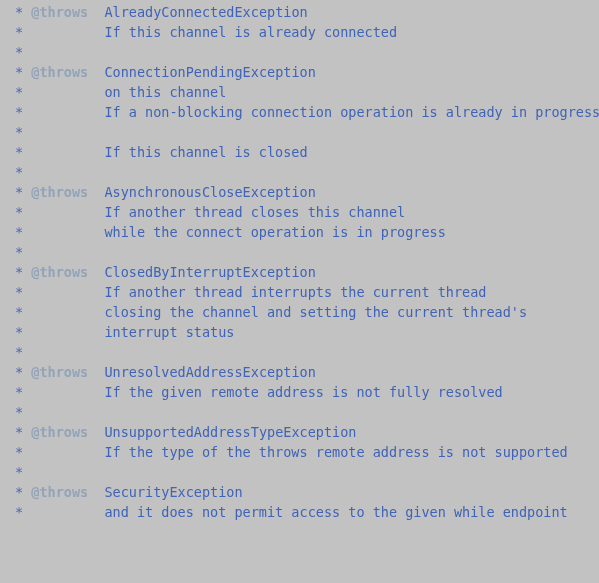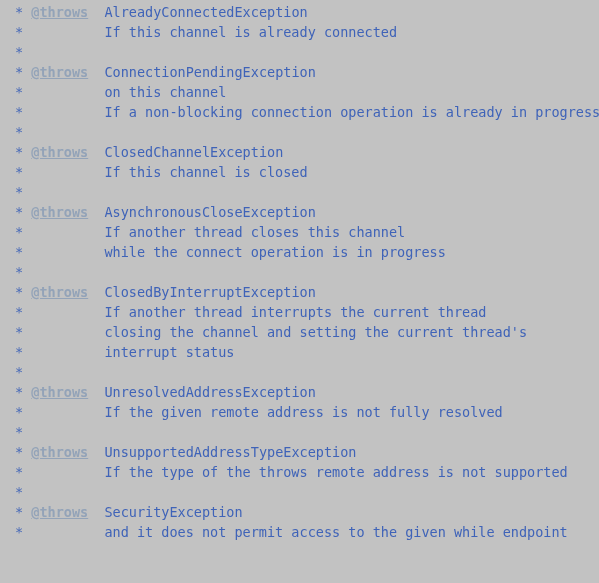--- a/index.html
+++ b/index.html
@@ -37,21 +37,20 @@
     padding-left: 15px;
   }
 
   .ast {
     color: #4a6bb8;
   }
 
   .tag {
     color: #93a3b8;
     font-weight: bold;
-    text-decoration: underline;
   }
 
   .txt {
     color: #3f63b8;
     text-align: center;
   }
 </style>
 </head>
 <body>
 
@@ -59,21 +58,20 @@
 
   <div class="doc-area">
 
   <div class="code-line"><span class="ast">*</span><span> </span><span class="tag">@throws</span><span>  </span><span class="txt">AlreadyConnectedException</span></div>
       <div class="code-line"><span class="ast">*</span><span> </span><span class="tag"></span><span>         </span><span class="txt">If this channel is already connected</span></div>
       <div class="code-line"><span class="ast">*</span><span> </span><span class="tag"></span><span>         </span><span class="txt"></span></div>
       <div class="code-line"><span class="ast">*</span><span> </span><span class="tag">@throws</span><span>  </span><span class="txt">ConnectionPendingException</span></div>
       <div class="code-line"><span class="ast">*</span><span> </span><span class="tag"></span><span>         </span><span class="txt">on this channel</span></div>
       <div class="code-line"><span class="ast">*</span><span> </span><span class="tag"></span><span>         </span><span class="txt">If a non-blocking connection operation is already in progress</span></div>
       <div class="code-line"><span class="ast">*</span><span> </span><span class="tag"></span><span>         </span><span class="txt"></span></div>
-      <div class="code-line"><span class="ast">*</span><span> </span><span class="tag">@throws</span><span>  </span><span class="txt">ClosedChannelException</span></div>
       <div class="code-line"><span class="ast">*</span><span> </span><span class="tag"></span><span>         </span><span class="txt">If this channel is closed</span></div>
       <div class="code-line"><span class="ast">*</span><span> </span><span class="tag"></span><span>         </span><span class="txt"></span></div>
       <div class="code-line"><span class="ast">*</span><span> </span><span class="tag">@throws</span><span>  </span><span class="txt">AsynchronousCloseException</span></div>
       <div class="code-line"><span class="ast">*</span><span> </span><span class="tag"></span><span>         </span><span class="txt">If another thread closes this channel</span></div>
       <div class="code-line"><span class="ast">*</span><span> </span><span class="tag"></span><span>         </span><span class="txt">while the connect operation is in progress</span></div>
       <div class="code-line"><span class="ast">*</span><span> </span><span class="tag"></span><span>         </span><span class="txt"></span></div>
       <div class="code-line"><span class="ast">*</span><span> </span><span class="tag">@throws</span><span>  </span><span class="txt">ClosedByInterruptException</span></div>
       <div class="code-line"><span class="ast">*</span><span> </span><span class="tag"></span><span>         </span><span class="txt">If another thread interrupts the current thread</span></div>
       <div class="code-line"><span class="ast">*</span><span> </span><span class="tag"></span><span>         </span><span class="txt">closing the channel and setting the current thread's</span></div>
       <div class="code-line"><span class="ast">*</span><span> </span><span class="tag"></span><span>         </span><span class="txt">interrupt status</span></div>

